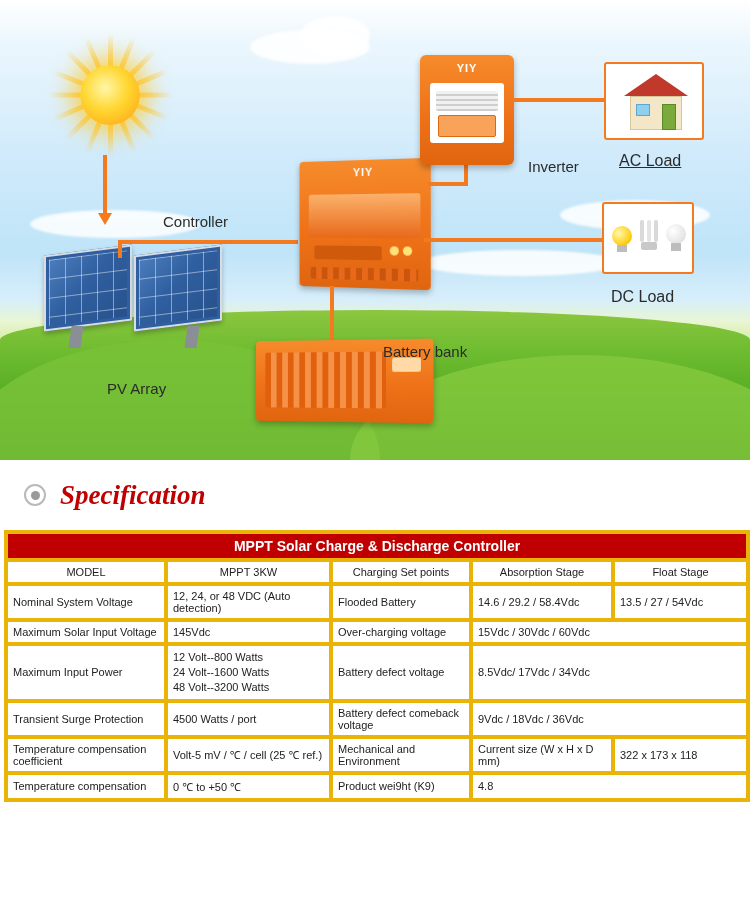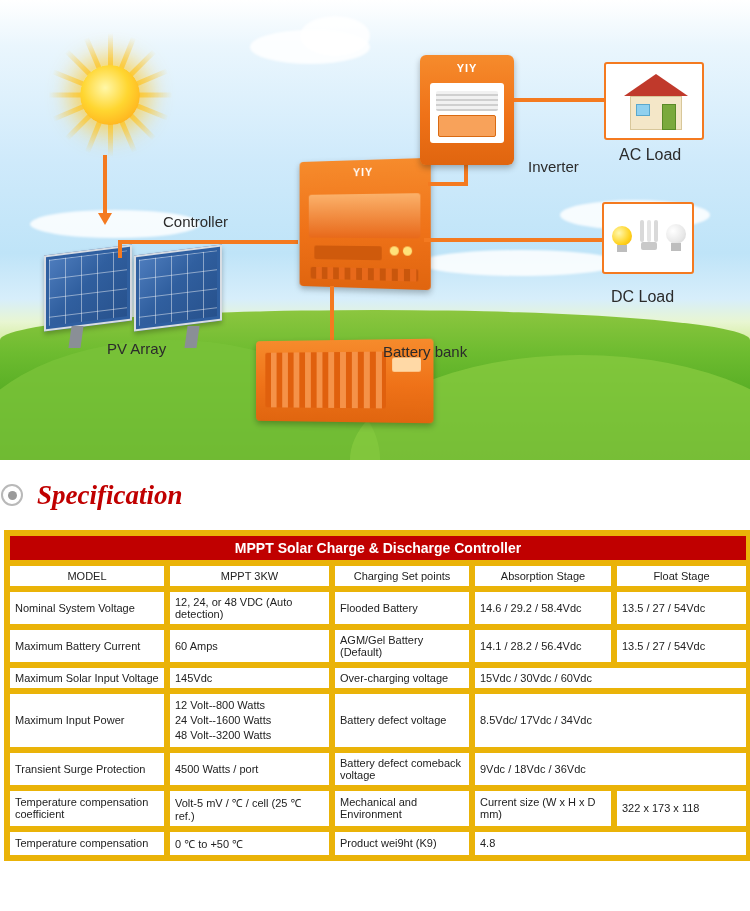--- a/index.html
+++ b/index.html
@@ -125,21 +125,21 @@
     font-size: 15px;
     white-space: nowrap;
   }
 
   
   .spec-head {
     position: relative;
     height: 70px;
     display: flex;
     align-items: center;
-    padding-left: 1px;
+    padding-left: 24px;
   }
   .spec-bullet {
     width: 22px; height: 22px; border-radius: 50%;
     border: 2px solid #b9b9b9;
     display: flex; align-items: center; justify-content: center;
     margin-right: 14px;
   }
   .spec-bullet i {
     width: 9px; height: 9px; border-radius: 50%; background: #9a9a9a; display: block;
   }
@@ -154,21 +154,21 @@
   
   table.spec {
     width: 742px;
     margin: 0 4px;
     border-collapse: collapse;
     table-layout: fixed;
     font-size: 11px;
     color: #222;
   }
   table.spec td, table.spec th {
-    border: 6px solid #eab308;
+    border: 4px solid #eab308;
     padding: 4px 5px;
     vertical-align: middle;
   }
   .tbl-title {
     background: #c00000;
     color: #ffffff;
     font-weight: bold;
     font-size: 14px;
     text-align: center;
     padding: 6px 4px;
@@ -218,21 +218,21 @@
   <div class="arrow-down" style="left:98px; top:213px;"></div>
 
   <div class="panel" style="left:44px; top:250px; width:88px; height:76px; transform: skewY(-7deg);">
     <div class="cells"></div>
   </div>
   <div class="panel" style="left:134px; top:250px; width:88px; height:76px; transform: skewY(-7deg);">
     <div class="cells"></div>
   </div>
   <div style="position:absolute; left:70px; top:326px; width:12px; height:22px; background:#8a8f96; transform:skewX(-8deg);"></div>
   <div style="position:absolute; left:186px; top:326px; width:12px; height:22px; background:#8a8f96; transform:skewX(-8deg);"></div>
-  <div class="lbl" style="left:107px; top:340px;">PV Array</div>
+  <div class="lbl" style="left:107px; top:380px;">PV Array</div>
 
   <div class="wire v" style="left:118px; top:243px; height:3px;"></div>
   <div class="wire h" style="left:118px; top:240px; width:180px;"></div>
   <div class="wire v" style="left:118px; top:240px; height:18px;"></div>
 
   <div class="device" style="left:296px; top:160px; width:134px; height:128px; transform: perspective(420px) rotateY(-12deg);">
     <div class="brand" style="margin-top:6px;">YIY</div>
     <div style="position:absolute; left:10px; top:34px; right:10px; height:44px; background:linear-gradient(to bottom,#fbb16a,#e8691a); border-radius:3px;"></div>
     <div style="position:absolute; left:16px; top:86px; width:70px; height:14px; background:#cf5a0c; border-radius:2px;"></div>
     <div style="position:absolute; left:94px; top:86px; width:9px; height:9px; border-radius:50%; background:#ffe27a;"></div>
@@ -258,21 +258,21 @@
   <div class="lbl" style="left:528px; top:158px;">Inverter</div>
 
   <div class="wire h" style="left:514px; top:98px; width:90px;"></div>
 
   <div class="house" style="left:604px; top:62px; width:100px; height:78px;">
     <div style="position:absolute; left:18px; top:10px; width:0; height:0; border-left:32px solid transparent; border-right:32px solid transparent; border-bottom:22px solid #c0392b;"></div>
     <div style="position:absolute; left:24px; top:32px; width:52px; height:34px; background:#f4e7c8; border:1px solid #d8c79a;"></div>
     <div style="position:absolute; left:30px; top:40px; width:14px; height:12px; background:#8fd0ef; border:1px solid #5aa8cd;"></div>
     <div style="position:absolute; left:56px; top:40px; width:14px; height:26px; background:#7aa93c; border:1px solid #5a8a26;"></div>
   </div>
-  <div class="lbl" style="left:619px; top:146px; font-size:16px;">AC Load</div>
+  <div class="lbl" style="left:619px; top:152px; font-size:16px;text-decoration:underline;">AC Load</div>
 
   <div class="dcbox" style="left:602px; top:202px; width:92px; height:72px;">
     <div style="position:absolute; left:8px; top:22px; width:20px; height:20px; border-radius:50%; background:radial-gradient(circle at 35% 35%, #fff8b0, #ffd21e 60%, #f0a800);"></div>
     <div style="position:absolute; left:13px; top:41px; width:10px; height:7px; background:#bdbdbd;"></div>
     <div style="position:absolute; left:34px; top:16px; width:22px; height:30px;">
       <div style="position:absolute; left:2px; top:0; width:4px; height:22px; background:#d9d9d9; border-radius:2px;"></div>
       <div style="position:absolute; left:9px; top:0; width:4px; height:22px; background:#e4e4e4; border-radius:2px;"></div>
       <div style="position:absolute; left:16px; top:0; width:4px; height:22px; background:#d9d9d9; border-radius:2px;"></div>
       <div style="position:absolute; left:3px; top:22px; width:16px; height:8px; background:#c9c9c9; border-radius:2px;"></div>
     </div>
@@ -316,27 +316,20 @@
     </tr>
 
     <tr>
       <td class="c-left">Nominal System Voltage</td>
       <td class="c-center">12, 24, or 48 VDC (Auto detection)</td>
       <td class="c-left">Flooded Battery</td>
       <td class="c-center">14.6 / 29.2 / 58.4Vdc</td>
       <td class="c-center">13.5 / 27  / 54Vdc</td>
     </tr>
 
-    <tr>
-      <td class="c-left">Maximum Battery Current</td>
-      <td class="c-center">60 Amps</td>
-      <td class="c-left">AGM/Gel Battery (Default)</td>
-      <td class="c-center">14.1 / 28.2 / 56.4Vdc</td>
-      <td class="c-center">13.5 / 27  / 54Vdc</td>
-    </tr>
 
     <tr>
       <td class="c-left">Maximum Solar Input Voltage</td>
       <td class="c-center">145Vdc</td>
       <td class="c-left">Over-charging voltage</td>
       <td class="c-center" colspan="2">15Vdc / 30Vdc / 60Vdc</td>
     </tr>
 
 
     <tr>

